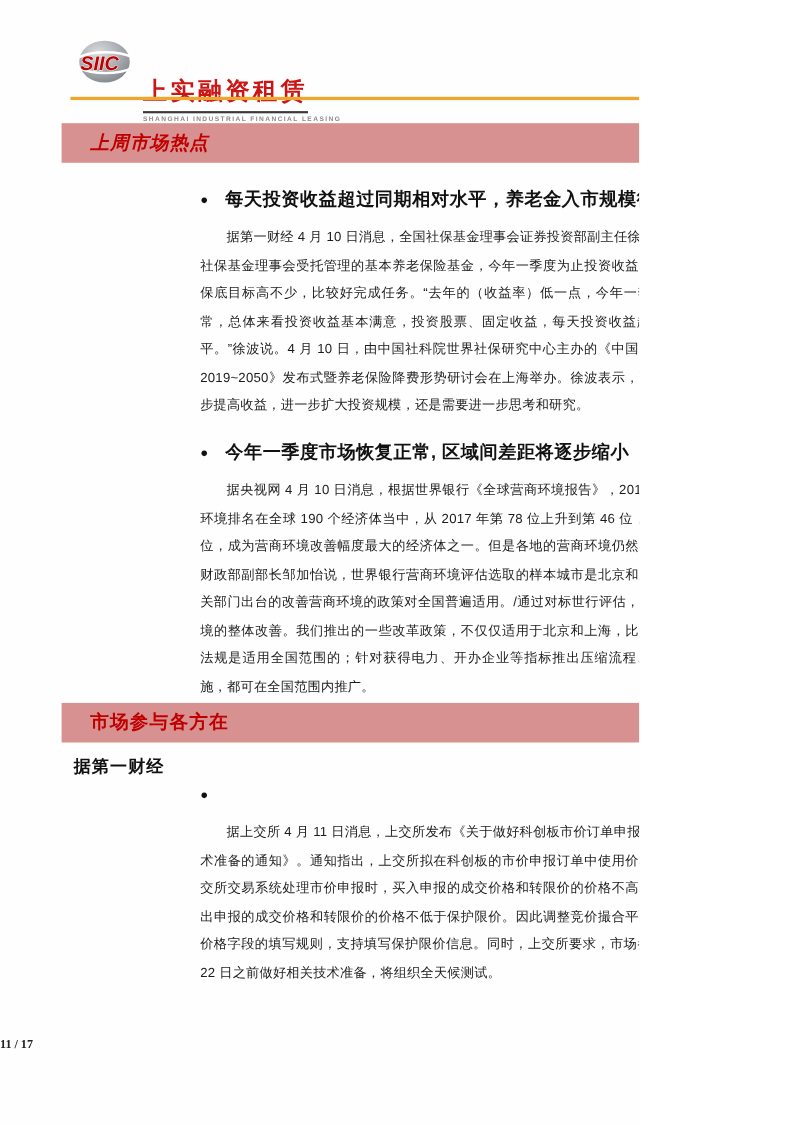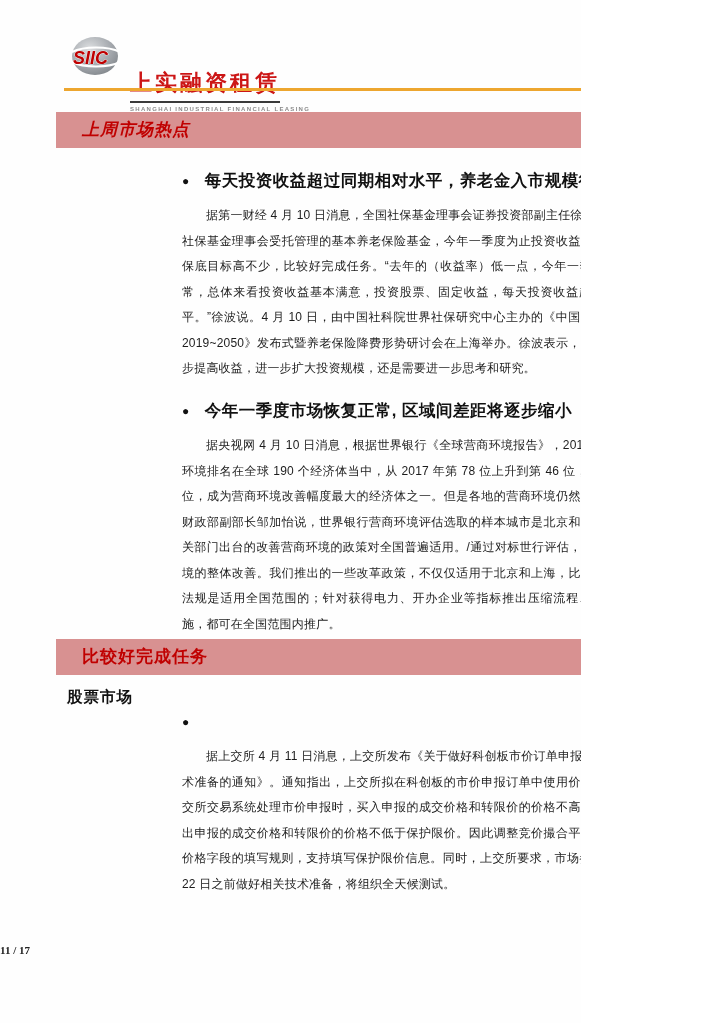--- a/index.html
+++ b/index.html
@@ -125,23 +125,23 @@
   </div>
 
   <div class="item item-2">
     <div class="item-heading">
       <span class="bullet">●</span>
       <span>今年一季度市场恢复正常, 区域间差距将逐步缩小</span>
     </div>
     <div class="item-body">据央视网 4 月 10 日消息，根据世界银行《全球营商环境报告》，2018 年，我国营商环境排名在全球 190 个经济体当中，从 2017 年第 78 位上升到第 46 位，位次跃升了 32 位，成为营商环境改善幅度最大的经济体之一。但是各地的营商环境仍然存在一些差异。财政部副部长邹加怡说，世界银行营商环境评估选取的样本城市是北京和上海，但中央有关部门出台的改善营商环境的政策对全国普遍适用。/通过对标世行评估，倒逼我国营商环境的整体改善。我们推出的一些改革政策，不仅仅适用于北京和上海，比如修订有关法律法规是适用全国范围的；针对获得电力、开办企业等指标推出压缩流程、减少耗时的措施，都可在全国范围内推广。</div>
   </div>
 
-  <div class="banner banner-2">比较好完成任务</div>
+  <div class="banner banner-2">市场参与各方在</div>
 
-  <div class="subheading">股票市场</div>
+  <div class="subheading">据第一财经</div>
 
   <div class="item item-3">
     <div class="item-heading">
       <span class="bullet">●</span>
     </div>
     <div class="item-body">据上交所 4 月 11 日消息，上交所发布《关于做好科创板市价订单申报模式调整相关技术准备的通知》。通知指出，上交所拟在科创板的市价申报订单中使用价格保护措施。上交所交易系统处理市价申报时，买入申报的成交价格和转限价的价格不高于保护限价，卖出申报的成交价格和转限价的价格不低于保护限价。因此调整竞价撮合平台市价申报接口价格字段的填写规则，支持填写保护限价信息。同时，上交所要求，市场参与各方在 4 月 22 日之前做好相关技术准备，将组织全天候测试。</div>
   </div>
 
   <div class="footer">11 / 17</div>
 

